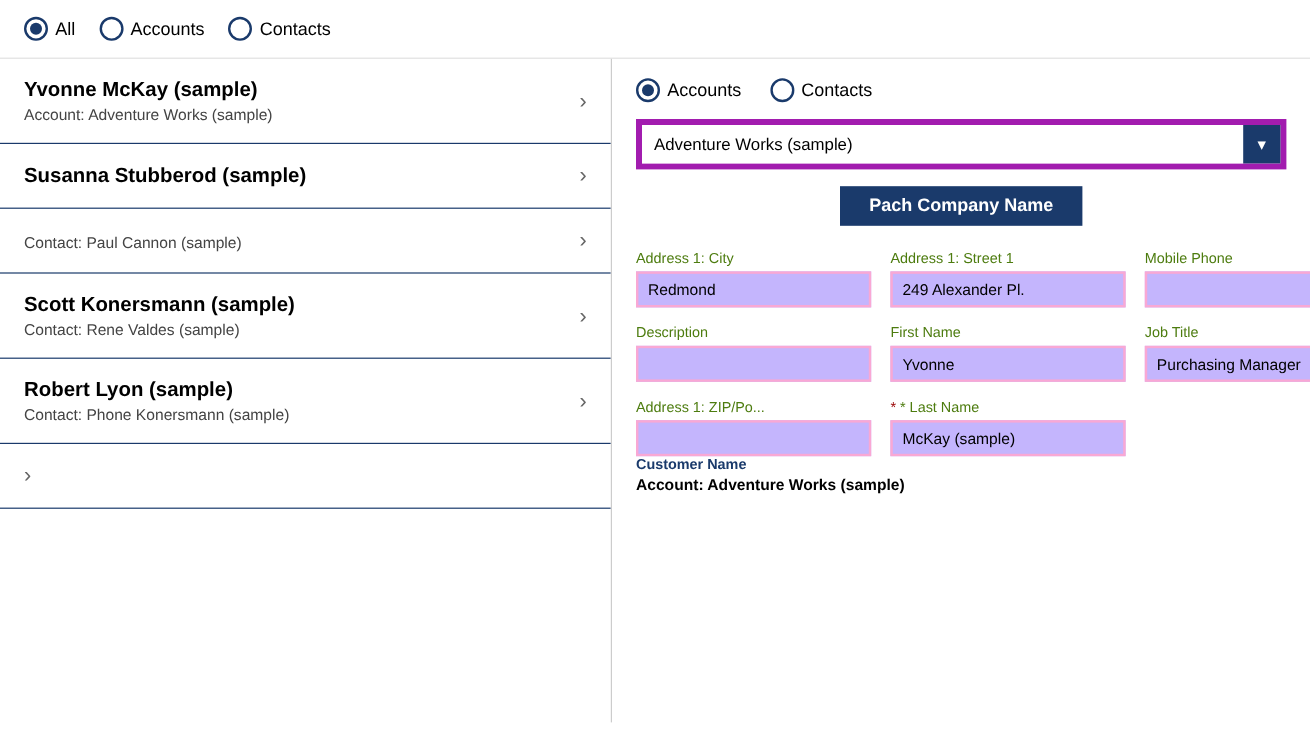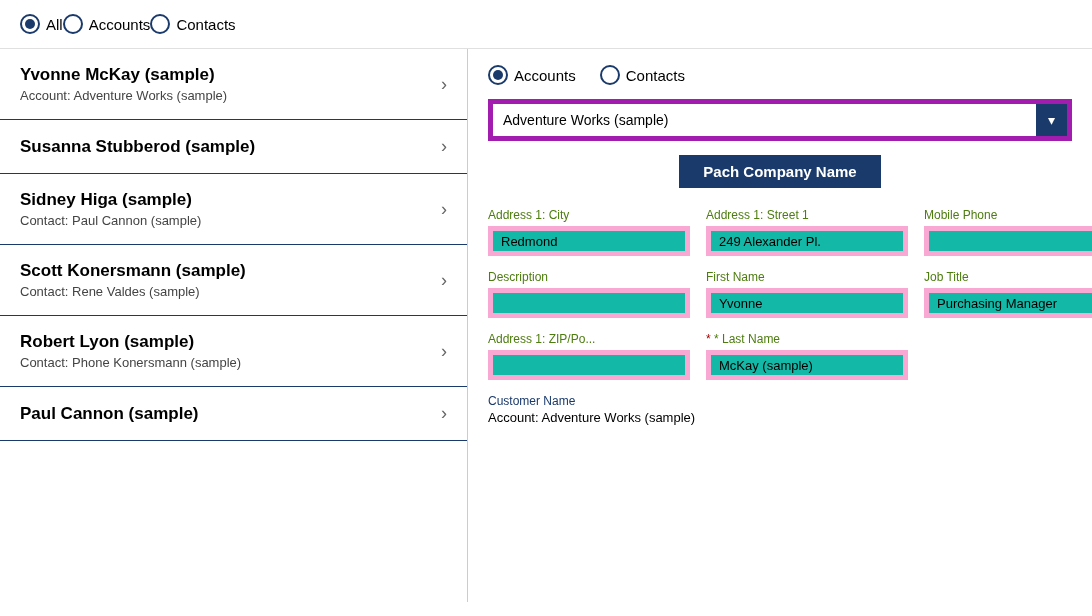--- a/index.html
+++ b/index.html
@@ -12,20 +12,21 @@
       height: 616px;
       overflow: hidden;
     }
 
     
     .top-bar {
       display: flex;
       align-items: center;
       padding: 14px 20px;
       border-bottom: 1px solid #e0e0e0;
+      gap: 20px;
     }
     .radio-group {
       display: flex;
       align-items: center;
       gap: 6px;
       cursor: pointer;
     }
     .radio-group label {
       font-size: 15px;
       cursor: pointer;
@@ -48,21 +49,21 @@
     }
 
     
     .main-content {
       display: flex;
       height: calc(616px - 63px);
     }
 
     
     .left-panel {
-      width: 468px;
+      width: 510px;
       border-right: 1px solid #ccc;
       overflow-y: auto;
       position: relative;
     }
     .contact-item {
       padding: 16px 20px;
       border-bottom: 1px solid #1a3a6b;
       cursor: pointer;
       display: flex;
       align-items: center;
@@ -160,31 +161,31 @@
     .field-label {
       font-size: 12px;
       color: #4d7c0f;
       margin-bottom: 4px;
     }
     .field-label.required::before {
       content: '* ';
       color: #900;
     }
     .field-input {
-      border: 5px solid #f9a8d4;
+      border: 2px solid #f9a8d4;
       padding: 6px 8px;
       font-size: 13px;
       color: #000;
-      background: #14b8a6;
+      background: #c4b5fd;
       height: 30px;
     }
 
     
     .customer-name-section {
-      margin-top: 14px;
+      font-weight: bold;
     }
     .customer-name-label {
       font-size: 12px;
       color: #1a3a6b;
       margin-bottom: 2px;
     }
     .customer-name-value {
       font-size: 13px;
       color: #000;
     }
@@ -221,43 +222,39 @@
         <span class="chevron-right">›</span>
       </div>
       <div class="contact-item">
         <div class="contact-info">
           <div class="contact-name">Susanna Stubberod (sample)</div>
         </div>
         <span class="chevron-right">›</span>
       </div>
       <div class="contact-item">
         <div class="contact-info">
-          <div class="contact-name">Sidney Higa (sample)</div>
           <div class="contact-sub">Contact: Paul Cannon (sample)</div>
         </div>
         <span class="chevron-right">›</span>
       </div>
       <div class="contact-item">
         <div class="contact-info">
           <div class="contact-name">Scott Konersmann (sample)</div>
           <div class="contact-sub">Contact: Rene Valdes (sample)</div>
         </div>
         <span class="chevron-right">›</span>
       </div>
       <div class="contact-item">
         <div class="contact-info">
           <div class="contact-name">Robert Lyon (sample)</div>
           <div class="contact-sub">Contact: Phone Konersmann (sample)</div>
         </div>
         <span class="chevron-right">›</span>
       </div>
       <div class="contact-item">
-        <div class="contact-info">
-          <div class="contact-name">Paul Cannon (sample)</div>
-        </div>
         <span class="chevron-right">›</span>
       </div>
     </div>
 
   <div class="right-panel">
 
     <div class="right-radio-row">
       <div class="radio-group">
         <div class="radio-outer selected">
           <div class="radio-inner"></div>

